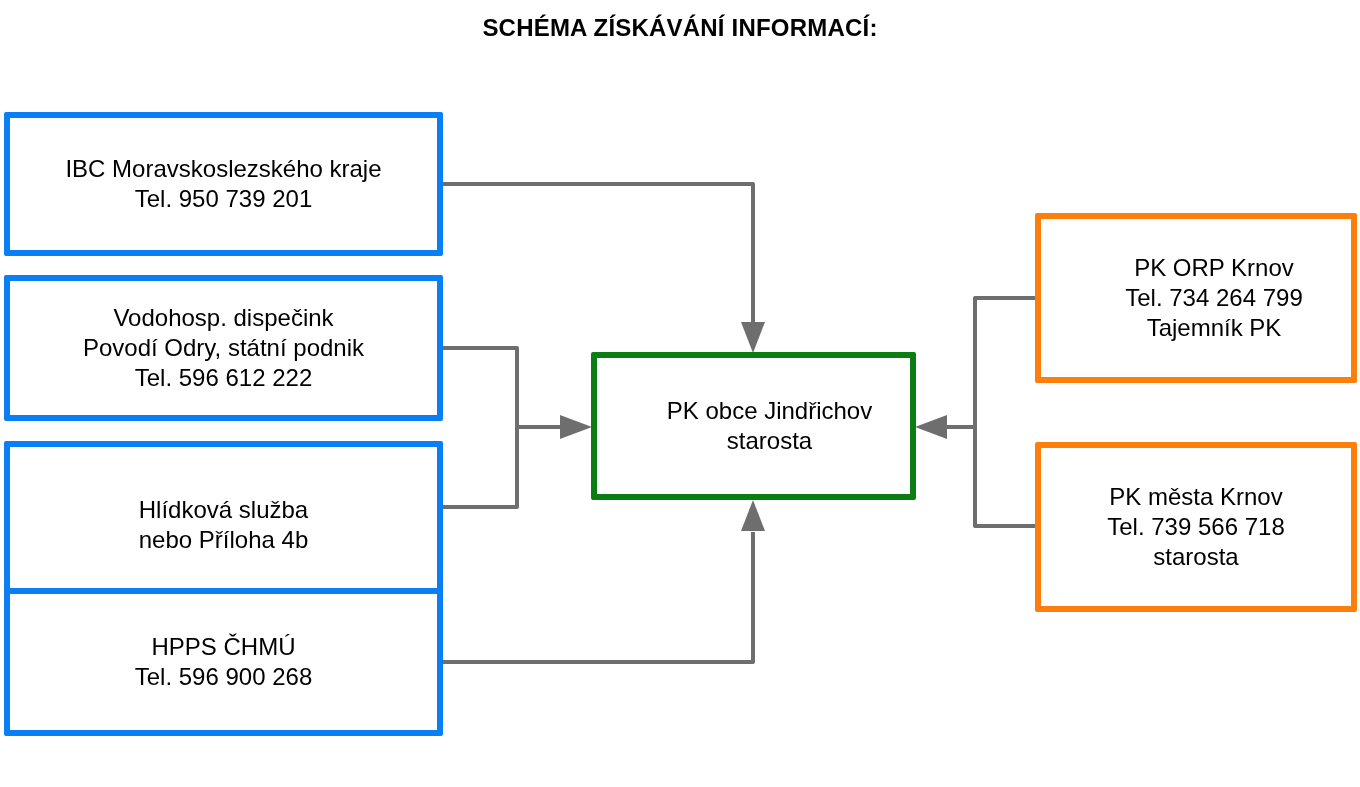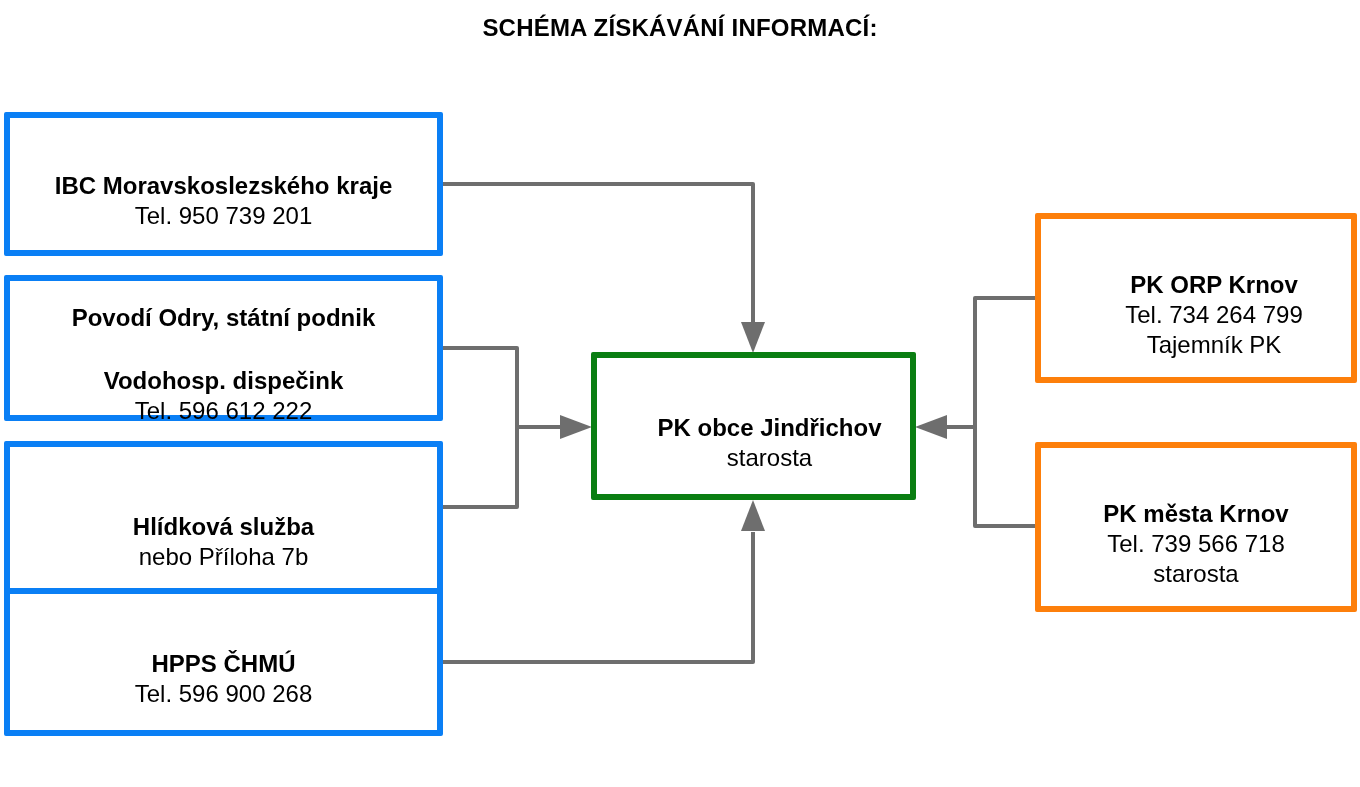--- a/index.html
+++ b/index.html
@@ -39,21 +39,21 @@
       flex-direction: column;
       justify-content: center;
       align-items: center;
       text-align: center;
       font-size: 24px;
       line-height: 30px;
     }
     .node.blue { border: 6px solid #0a7ff5; }
     .node.green { border: 6px solid #14532d; padding-left: 32px; }
     .node.orange { border: 6px solid #fd7f0b; }
-    .node .name { font-weight: bold; margin-top: 33px; }
+    .node .name { font-weight: normal; }
     .node .line { font-weight: normal; }
     .node .name, .node .line { display: block; white-space: nowrap; }
   </style>
 </head>
 <body>
 
 <div class="title">SCHÉMA ZÍSKÁVÁNÍ INFORMACÍ:</div>
 
 <svg class="connectors" width="1360" height="787">
   <g fill="none" stroke="#6e6e6e" stroke-width="4" stroke-linejoin="round">
@@ -75,28 +75,28 @@
     <polygon points="947,415 947,439 915,427"></polygon>
   </g>
 </svg>
 
 <div class="node blue" style="left: 4px; top: 112px; width: 439px; height: 144px; border-color: rgb(10, 127, 245);">
   <span class="name">IBC Moravskoslezského kraje</span>
   <span class="line">Tel. 950 739 201</span>
 </div>
 
 <div class="node blue" style="left: 4px; top: 275px; width: 439px; height: 146px; border-color: rgb(10, 127, 245);">
+  <span class="name">Vodohosp. dispečink</span>
   <span class="name">Povodí Odry, státní podnik</span>
-  <span class="name">Vodohosp. dispečink</span>
   <span class="line">Tel. 596 612 222</span>
 </div>
 
 <div class="node blue" style="left: 4px; top: 441px; width: 439px; height: 168px; border-color: rgb(10, 127, 245); justify-content: center;">
   <span class="name">Hlídková služba</span>
-  <span class="line">nebo Příloha 7b</span>
+  <span class="line">nebo Příloha 4b</span>
 </div>
 
 <div class="node blue" style="left: 4px; top: 588px; width: 439px; height: 148px; border-color: rgb(10, 127, 245);">
   <span class="name">HPPS ČHMÚ</span>
   <span class="line">Tel. 596 900 268</span>
 </div>
 
 <div class="node green" style="left: 591px; top: 352px; width: 325px; height: 148px; border-color: rgb(10, 126, 18);">
   <span class="name">PK obce Jindřichov</span>
   <span class="line">starosta</span>

